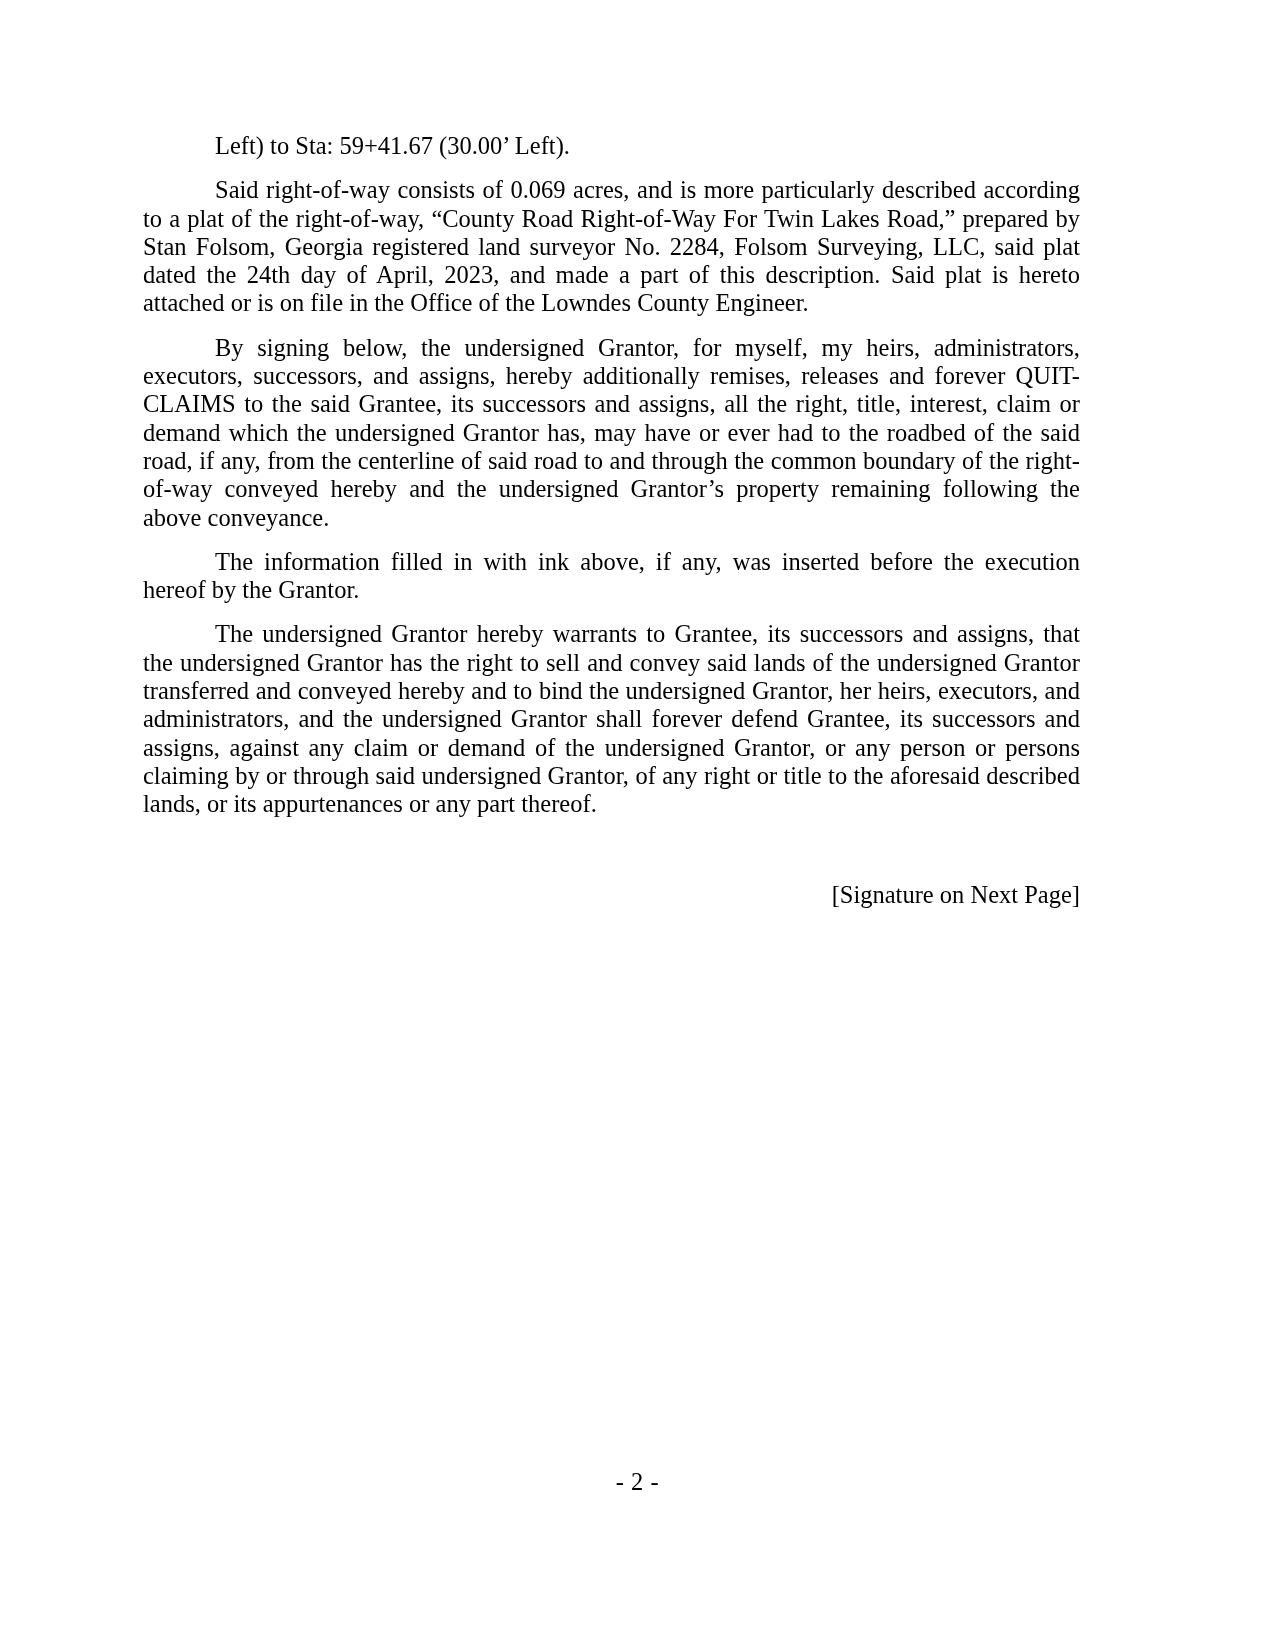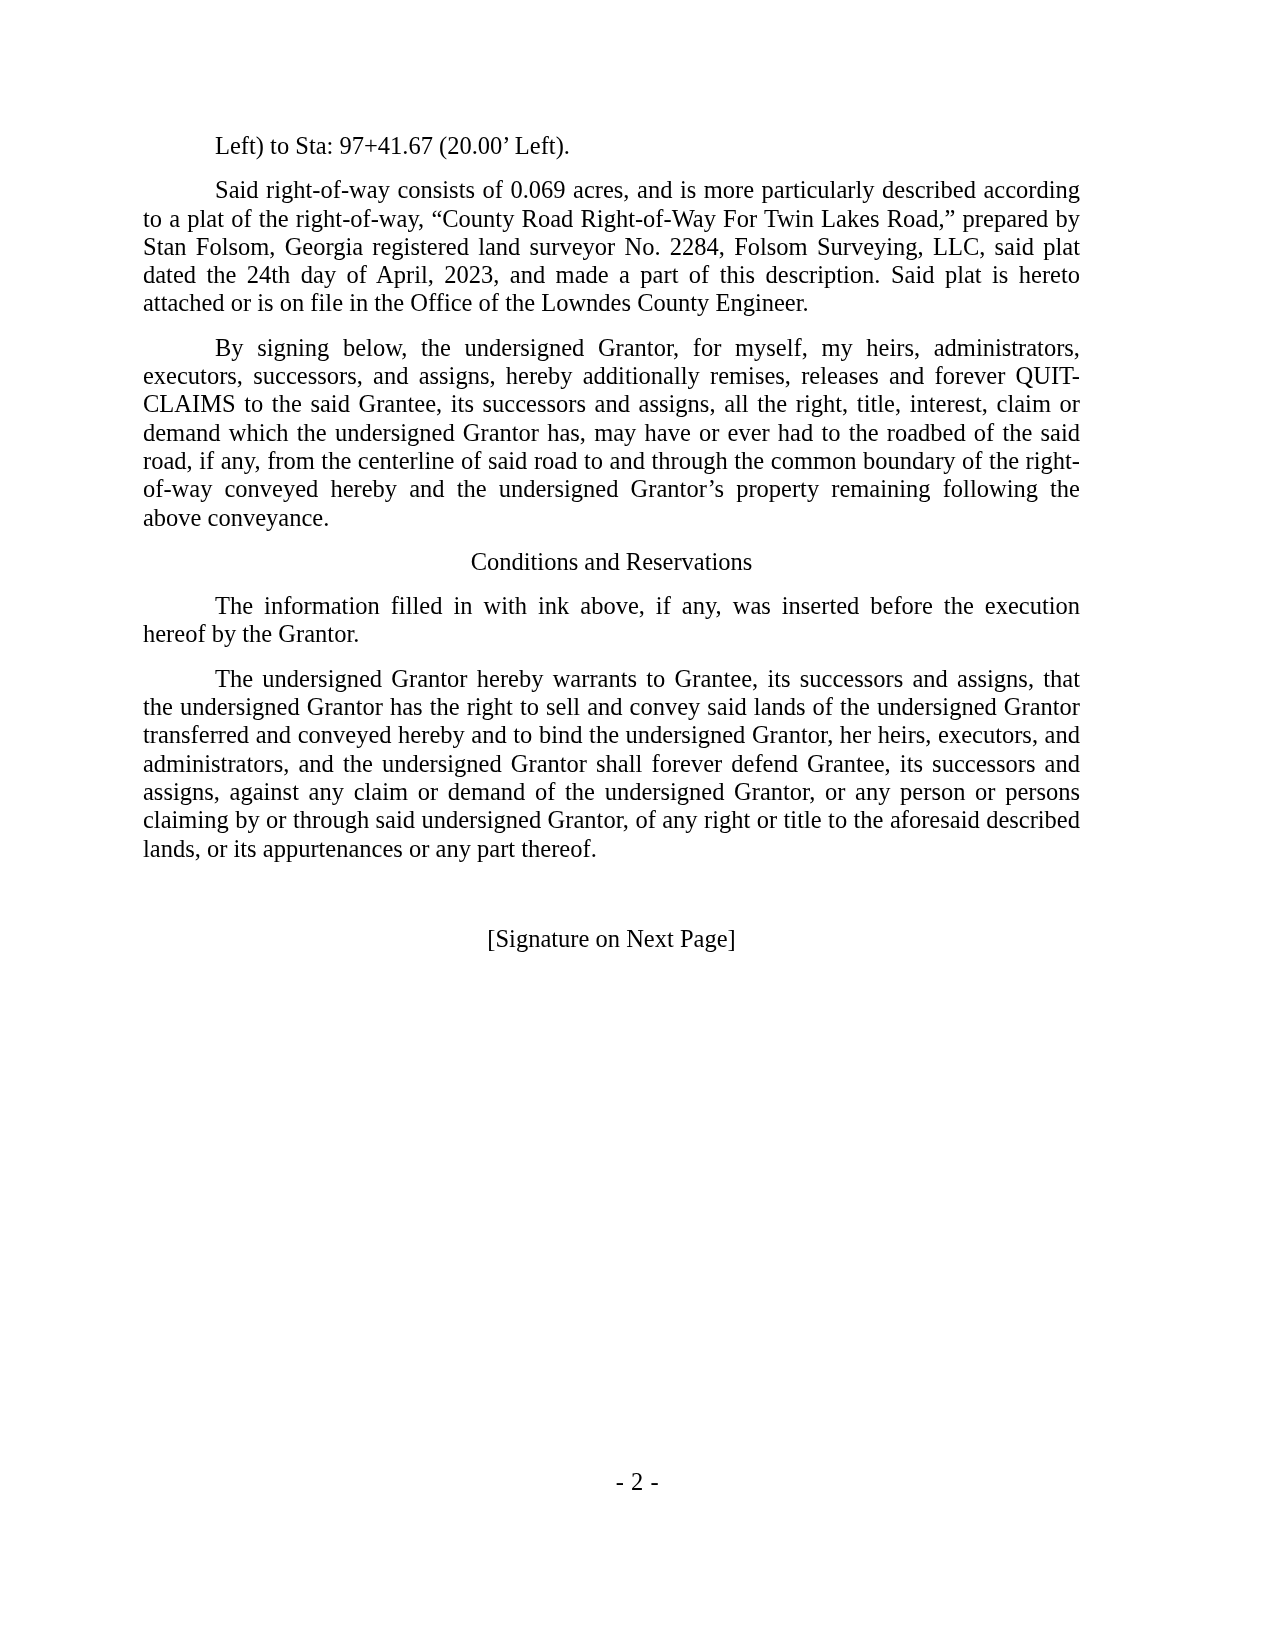--- a/index.html
+++ b/index.html
@@ -34,21 +34,21 @@
   }
   p.para + p.para {
     margin-top: 16px;
   }
   p.center {
     text-align: center;
     text-indent: 0;
   }
   .sig-line {
     margin-top: 62px;
-    text-align: center;
+    text-align: right;
     text-indent: 0;
     font-size: 24.5px;
     line-height: 1.155;
   }
   .footer {
     position: absolute;
     left: 0;
     right: 0;
     top: 1468px;
     text-align: center;
@@ -56,27 +56,26 @@
     font-family: "Liberation Serif", serif;
     letter-spacing: 0.5px;
   }
 </style>
 </head>
 <body>
 
 <div class="page">
   <div class="content">
 
-    <p class="para">Left) to Sta: 97+41.67 (20.00’ Left).</p>
+    <p class="para">Left) to Sta: 59+41.67 (30.00’ Left).</p>
 
     <p class="para">Said right-of-way consists of 0.069 acres, and is more particularly described according to a plat of the right-of-way, “County Road Right-of-Way For Twin Lakes Road,” prepared by Stan Folsom, Georgia registered land surveyor No. 2284, Folsom Surveying, LLC, said plat dated the 24th day of April, 2023, and made a part of this description. Said plat is hereto attached or is on file in the Office of the Lowndes County Engineer.</p>
 
     <p class="para">By signing below, the undersigned Grantor, for myself, my heirs, administrators, executors, successors, and assigns, hereby additionally remises, releases and forever QUIT-CLAIMS  to the said Grantee, its successors and assigns, all the right, title, interest, claim or demand which the undersigned Grantor has, may have or ever had to the roadbed of the said road, if any, from the centerline of said road to and through the common boundary of the right-of-way conveyed hereby and the undersigned Grantor’s property remaining following the above conveyance.</p>
 
-    <p class="para center">Conditions and Reservations</p>
 
     <p class="para">The information filled in with ink above, if any, was inserted before the execution hereof by the Grantor.</p>
 
 
     <p class="para">The undersigned Grantor hereby warrants to Grantee, its successors and assigns, that the undersigned Grantor has the right to sell and convey said lands of the undersigned Grantor transferred and conveyed hereby and to bind the undersigned Grantor, her heirs, executors, and administrators, and the undersigned Grantor shall forever defend Grantee, its successors and assigns, against any claim or demand of the undersigned Grantor, or any person or persons claiming by or through said undersigned Grantor, of any right or title to the aforesaid described lands, or its appurtenances or any part thereof.</p>
 
     <div class="sig-line">[Signature on Next Page]</div>
   </div>
 
   <div class="footer">- 2 -</div>

